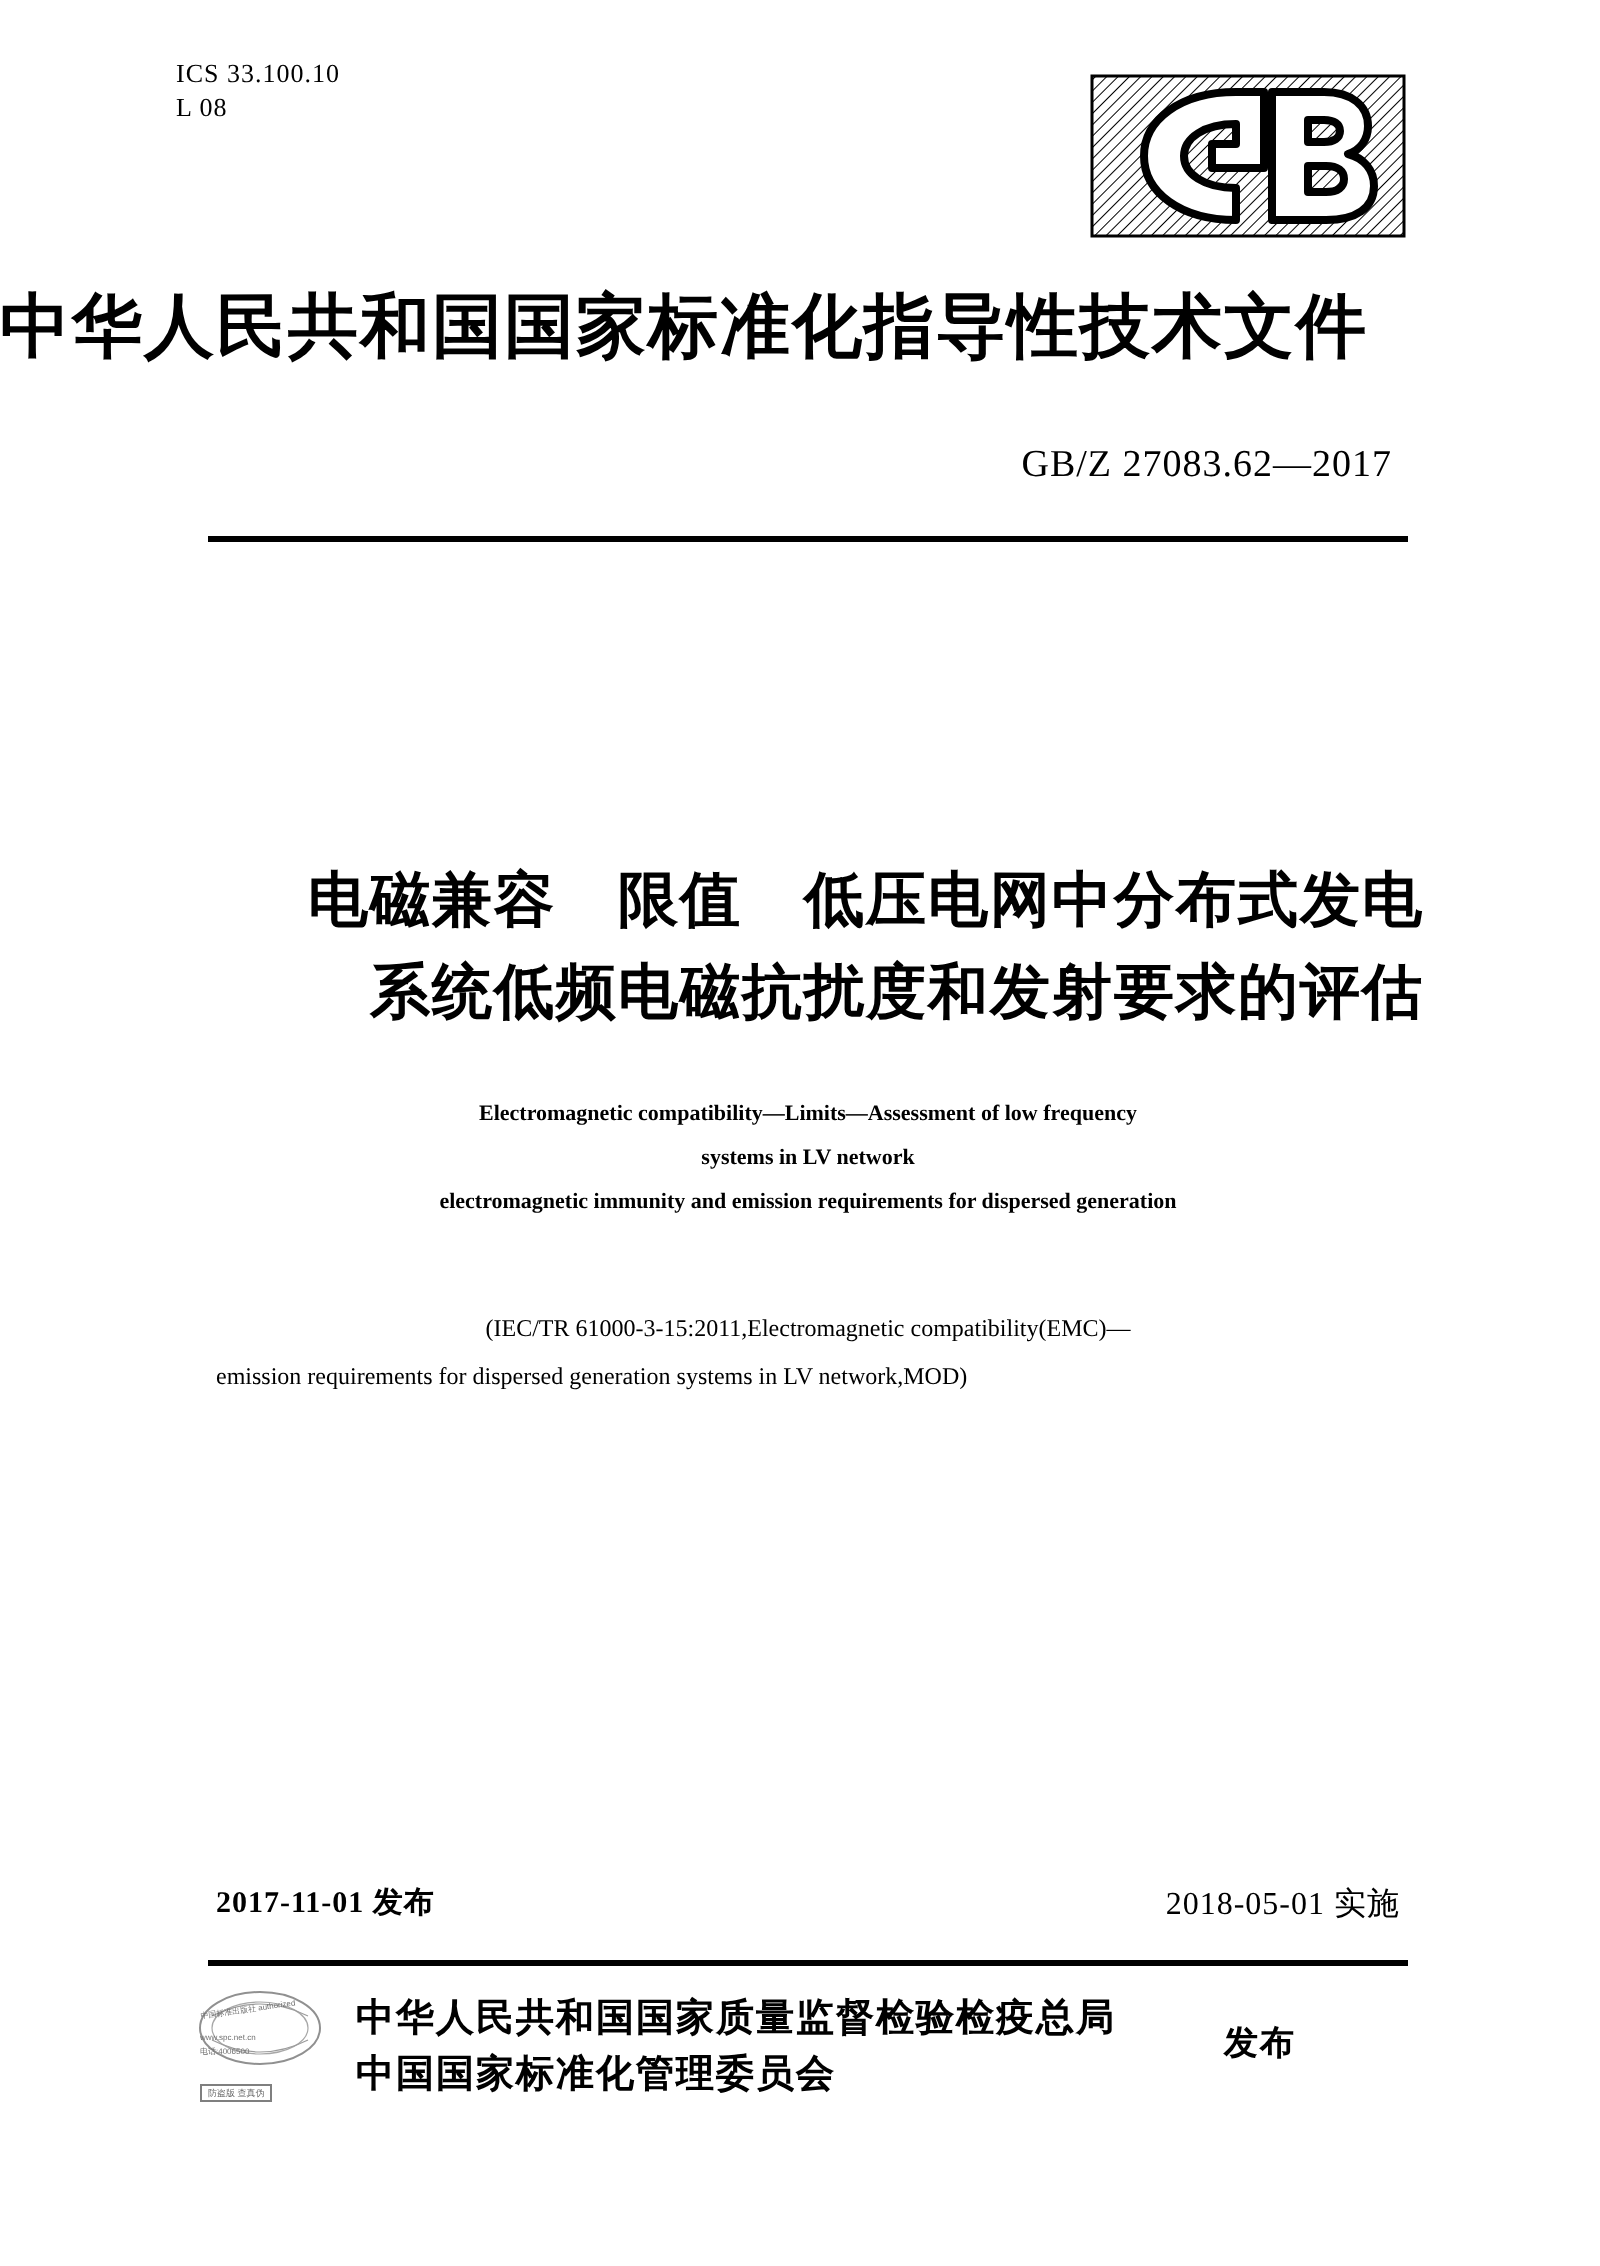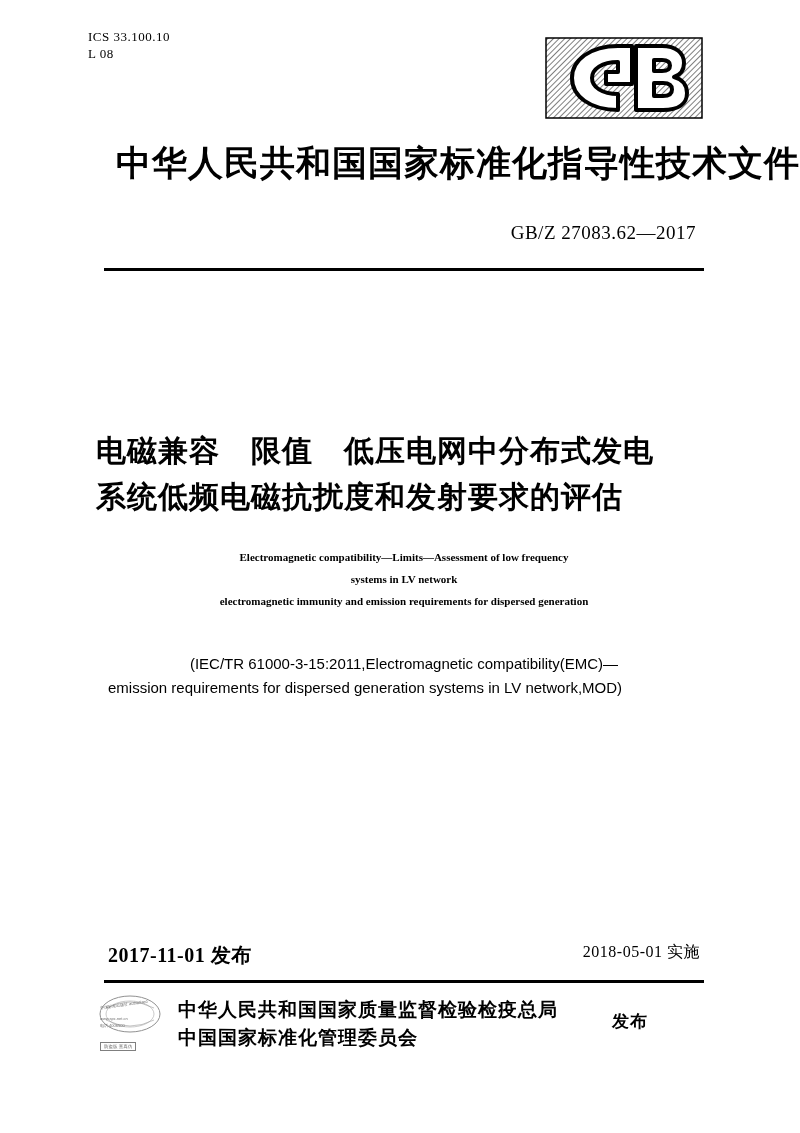--- a/index.html
+++ b/index.html
@@ -43,21 +43,21 @@
     width: 160px;
     height: 84px;
   }
 
   
   .doc-type-title {
     position: absolute;
     left: 0;
     right: 0;
     top: 140px;
-    text-align: right;
+    text-align: left;
     font-family: Liberation Mono, monospace;
     font-weight: bold;
     font-size: 35px;
     letter-spacing: 1px;
   }
 
   .std-number {
     position: absolute;
     right: 104px;
     top: 222px;
@@ -74,21 +74,21 @@
     height: 3px;
     background: #000;
   }
 
   
   .cn-title {
     position: absolute;
     left: 96px;
     right: 88px;
     top: 428px;
-    text-align: left;
+    text-align: right;
     font-family: "Liberation Serif", serif;
     font-weight: bold;
     font-size: 30px;
     line-height: 46px;
     letter-spacing: 1px;
   }
 
   
   .en-title {
     position: absolute;
@@ -101,35 +101,35 @@
     font-size: 11px;
     line-height: 22px;
   }
 
   
   .iec-block {
     position: absolute;
     left: 108px;
     right: 100px;
     top: 652px;
-    font-family: Liberation Sans, sans-serif;
-    font-size: 15px;
+    font-family: Liberation Serif, serif;
+    font-size: 12px;
     line-height: 24px;
     text-align: left;
   }
   .iec-block .line-1 { text-align: center; }
 
   
   .date-issue {
     position: absolute;
     left: 108px;
     top: 942px;
     font-family: "Liberation Serif", serif;
     font-weight: bold;
-    font-size: 20px;
+    font-size: 15px;
     letter-spacing: 0.5px;
   }
   .date-effect {
     position: absolute;
     right: 100px;
     top: 942px;
     font-family: "Liberation Serif", serif;
     font-weight: normal;
     font-size: 16px;
     letter-spacing: 0.5px;

